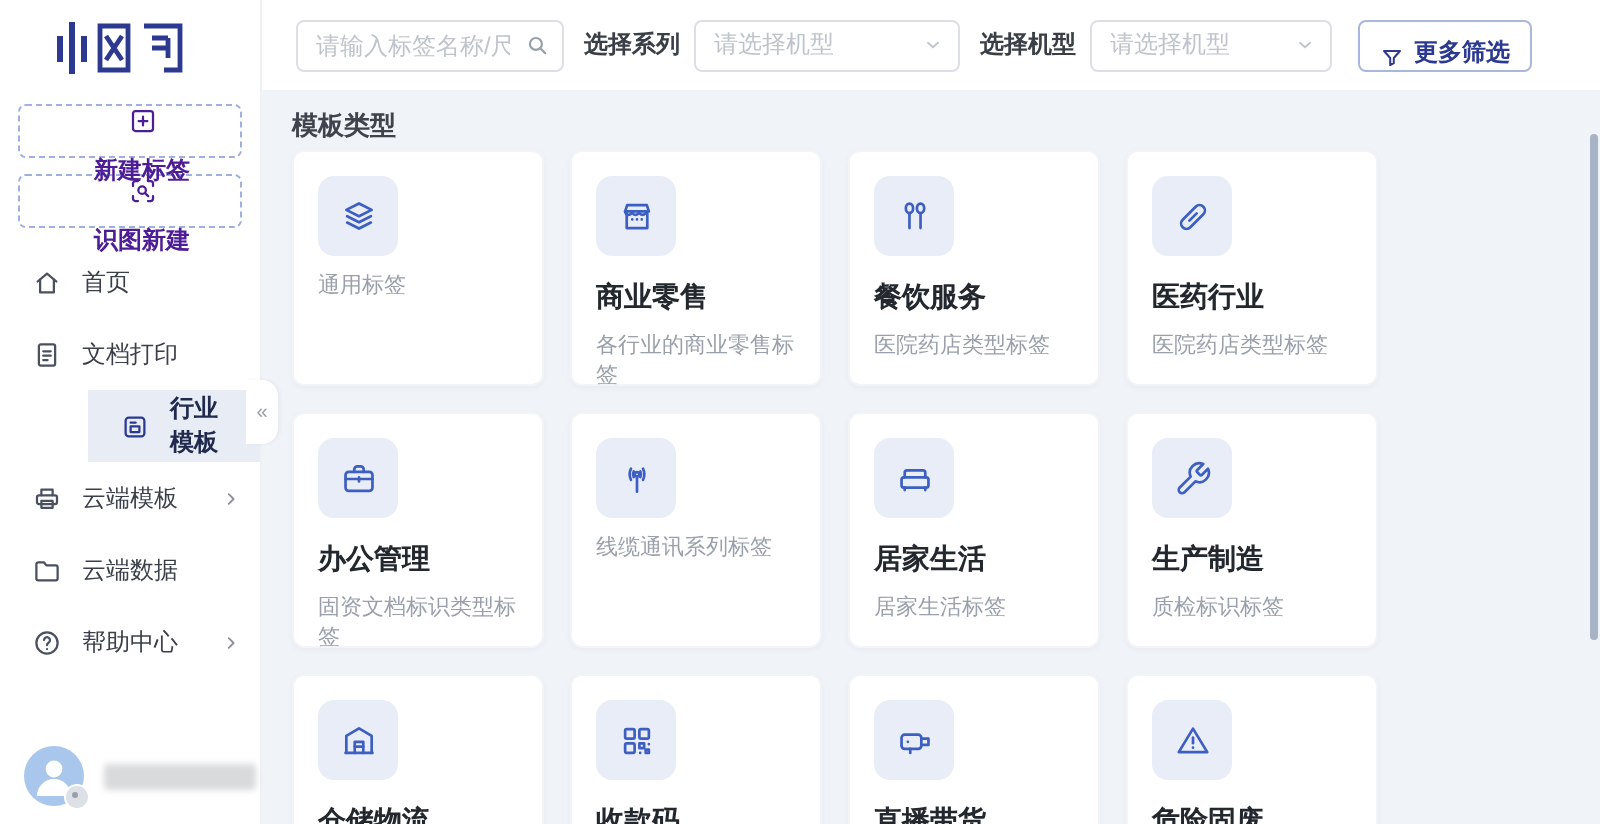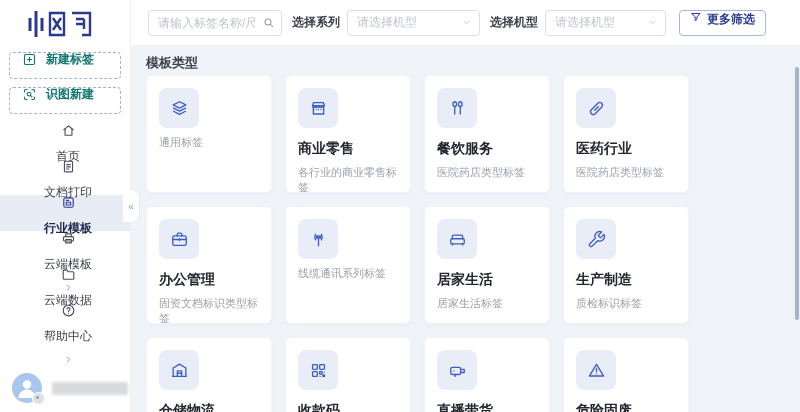--- a/index.html
+++ b/index.html
@@ -18,40 +18,40 @@
   .search-wrap input::placeholder{color:#bfc4cc;}
   .search-ic{position:absolute;right:7px;top:6px;color:#9aa0a9;}
   .tb-label{font-size:12px;font-weight:700;color:#3a3f47;margin-left:10px;flex:0 0 auto;}
   .tb-select{height:26px;border:1px solid #dcdfe6;border-radius:4px;background:#fff;
           display:flex;align-items:center;justify-content:space-between;box-sizing:border-box;
           padding:0 7px 0 9px;margin-left:7px;cursor:pointer;flex:0 0 auto;font-family:Liberation Serif, serif;}
   .tb-select .ph{font-size:12px;color:#bfc4cc;}
   .tb-select .caret{color:#c0c4cc;}
   .sel-1{width:133px;}
   .sel-2{width:121px;}
-  .more-btn{height:26px;margin-left:13px;display:flex;align-items:flex-start;gap:5px;
+  .more-btn{height:26px;margin-left:13px;display:flex;align-items:flex-end;gap:5px;
           border:1px solid #a9b7dd;border-radius:4px;background:#fff;color:#2b3990;
           font-size:12px;font-weight:700;padding:0 10px;cursor:pointer;font-family:inherit;flex:0 0 auto;}
 
   
   .sidebar{position:absolute;left:0;top:0;width:130px;height:412px;background:#fff;
            z-index:3;box-shadow:1px 0 0 #eef0f4;}
   .logo{margin:7px 0 0 28px;}
   .side-actions{margin-top:11px;}
   .dash-btn{width:112px;height:27px;margin:0 auto 8px auto;border:1px dashed #9fb0e0;
             border-radius:4px;background:#fff;display:flex;align-items:center;gap:9px;
-            padding:0 0 12px 12px;box-sizing:border-box;color:#0f766e;font-size:12px;
-            font-weight:600;cursor:pointer;}
+            padding:0 0 12px 12px;box-sizing:border-box;color:#4c1d95;font-size:12px;
+            font-weight:600;cursor:pointer;flex-direction:column;}
   .nav{margin-top:9px;}
   .nav-item{height:36px;display:flex;align-items:center;gap:10px;padding:0 10px 0 16px;
-            font-size:12px;color:#3a3f4a;cursor:pointer;flex-direction:column;}
+            font-size:12px;color:#3a3f4a;cursor:pointer;}
   .nav-item .nav-ic{color:#4a5060;flex:0 0 auto;}
   .nav-item .nav-label{flex:1;}
   .nav-item .nav-caret{color:#8a8f99;}
-  .nav-item.active{background:#e8edf5;color:#202a4e;font-weight:600;}
+  .nav-item.active{background:#e8edf5;color:#202a4e;font-weight:600;margin-left:44px;}
   .nav-item.active .nav-ic{color:#2b3990;}
 
   .user-row{position:absolute;left:12px;bottom:9px;display:flex;align-items:center;gap:10px;}
   .avatar{position:relative;width:30px;height:30px;border-radius:50%;background:#a9c7ec;cursor:pointer;}
   .avatar svg{position:absolute;left:0;top:0;}
   .badge{position:absolute;right:-3px;bottom:-2px;width:11px;height:11px;border-radius:50%;
          background:#dde1e7;border:1.5px solid #fff;}
   .badge::after{content:"";position:absolute;left:3px;top:3px;width:3px;height:3px;
          border-radius:50%;background:#9aa0ab;}
   .blur-name{width:76px;height:13px;background:#d8dadc;border-radius:2px;filter:blur(1.6px);}

